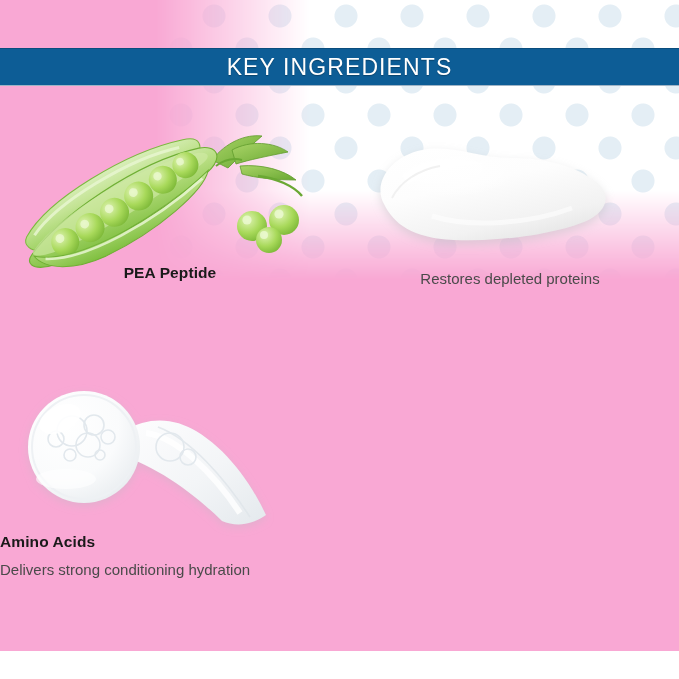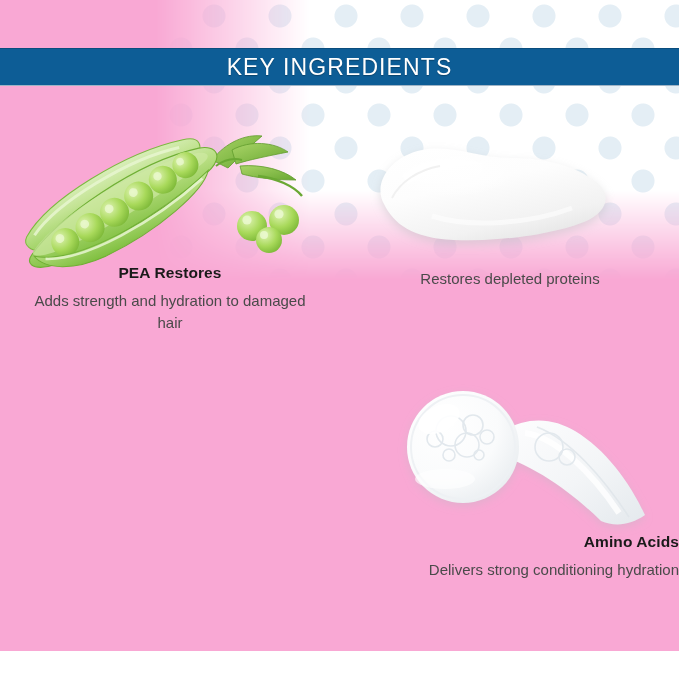--- a/index.html
+++ b/index.html
@@ -110,21 +110,21 @@
     font-weight: 400;
   }
 
   .row-bottom {
     position: absolute;
     left: 0;
     top: 375px;
     width: 679px;
     display: flex;
     flex-direction: column;
-    align-items: flex-end;
+    align-items: flex-start;
   }
   .art-wide {
     width: 300px;
     height: 160px;
     position: relative;
   }
 
   svg { display: block; overflow: visible; }
 </style>
 </head>
@@ -206,22 +206,21 @@
           <g>
             <circle cx="252" cy="106" r="15" fill="url(#peaG)"></circle>
             <circle cx="247" cy="100" r="4.6" fill="#ecfad3" opacity="0.8"></circle>
             <circle cx="284" cy="100" r="15" fill="url(#peaG)"></circle>
             <circle cx="279" cy="94" r="4.6" fill="#ecfad3" opacity="0.8"></circle>
             <circle cx="269" cy="120" r="13" fill="url(#peaG)"></circle>
             <circle cx="264" cy="115" r="4" fill="#ecfad3" opacity="0.8"></circle>
           </g>
         </svg>
       </div>
-      <div class="ing-name">PEA Restores</div>
-      <div class="ing-desc">Adds strength and hydration to damaged hair</div>
+      <div class="ing-name">PEA Peptide</div>
     </div>
 
     <div class="cell">
       <div class="art">
         <svg viewBox="0 0 340 140" width="340" height="140" style="margin:0 auto;">
           <defs>
             <linearGradient id="creamG" x1="0.15" y1="0" x2="0.7" y2="1">
               <stop offset="0%" stop-color="#ffffff"></stop>
               <stop offset="40%" stop-color="#fdfdfd"></stop>
               <stop offset="80%" stop-color="#f2f2f2"></stop>

